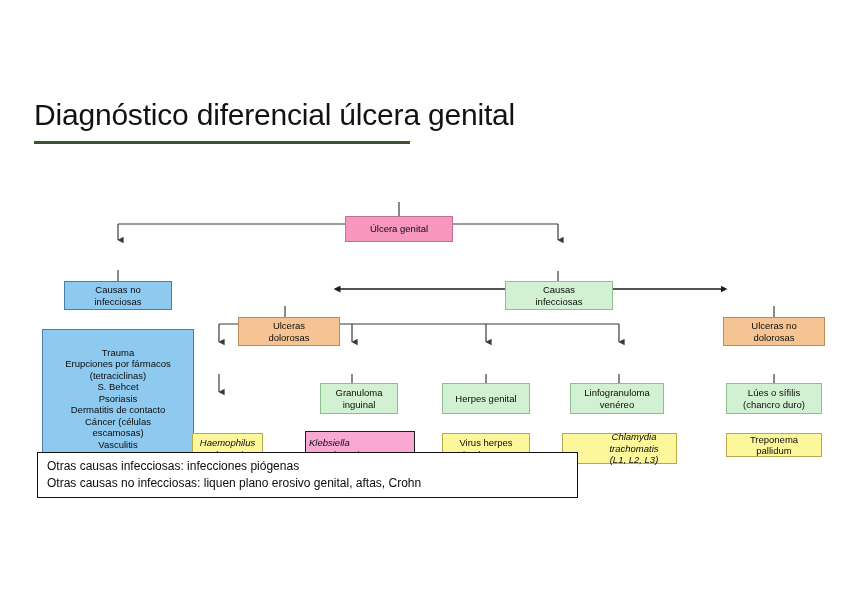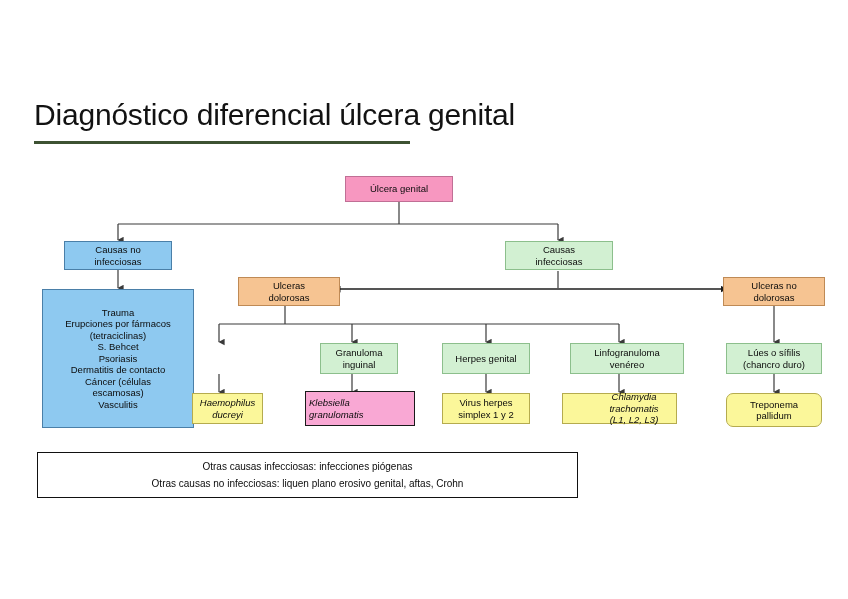--- a/index.html
+++ b/index.html
@@ -58,20 +58,21 @@
     position: absolute;
     box-sizing: border-box;
     display: flex;
     align-items: center;
     justify-content: center;
     text-align: center;
     font-size: 9.5px;
     line-height: 11.5px;
     color: #0b0b0b;
     padding: 2px 3px;
+    margin-top: 40px;
   }
   .node span { display: block; width: 100%; }
 
   .n-pink   { background: #f797c0; border: 1px solid #c06f95; }
   .n-blue   { background: #8ec9f0; border: 1px solid #4a7fa8; }
   .n-green  { background: #d2f0d2; border: 1px solid #8cbf8c; }
   .n-orange { background: #f6c492; border: 1px solid #bf8a55; }
   .n-yellow { background: #fbf79a; border: 1px solid #b5ab4e; }
   .n-yellow-dark { background: #f9a8d4; border: 1.5px solid #1a1a1a; }
 
@@ -85,25 +86,24 @@
     left: 37px;
     top: 452px;
     width: 541px;
     height: 46px;
     box-sizing: border-box;
     border: 1.5px solid #111111;
     background: #ffffff;
     padding: 5px 9px;
   }
   .note-line {
-    font-size: 10px;
+    font-size: 12px;
     line-height: 17px;
     color: #0b0b0b;
     white-space: nowrap;
-    text-align: center;
   }
 </style>
 </head>
 <body>
 
 <div id="title-block">
   <div id="page-title">Diagnóstico diferencial úlcera genital</div>
   <div id="title-rule"></div>
 </div>
 
@@ -182,40 +182,40 @@
   <div class="node n-orange" style="left:723px; top:277px; width:102px; height:29px;">
     <span>Ulceras no<br>dolorosas</span>
   </div>
 
   <div class="node n-green" style="left:320px; top:343px; width:78px; height:31px;">
     <span>Granuloma<br>inguinal</span>
   </div>
   <div class="node n-green" style="left:442px; top:343px; width:88px; height:31px;">
     <span>Herpes genital</span>
   </div>
-  <div class="node n-green" style="left:570px; top:343px; width:114px; height:31px;">
+  <div class="node n-green" style="left:570px; top:343px; width:94px; height:31px;">
     <span>Linfogranuloma<br>venéreo</span>
   </div>
   <div class="node n-green" style="left:726px; top:343px; width:96px; height:31px;">
     <span>Lúes o sífilis<br>(chancro duro)</span>
   </div>
 
   <div class="node n-yellow italic" style="left:192px; top:393px; width:71px; height:31px;">
     <span>Haemophilus<br>ducreyi</span>
   </div>
   <div class="node n-yellow-dark italic leftal" style="left:305px; top:391px; width:110px; height:35px;">
     <span>Klebsiella<br>granulomatis</span>
   </div>
   <div class="node n-yellow" style="left:442px; top:393px; width:88px; height:31px;">
     <span>Virus herpes<br>simplex 1 y 2</span>
   </div>
   <div class="node n-yellow italic" style="left:562px; top:393px; width:115px; height:31px;padding-left:32px;">
     <span>Chlamydia trachomatis<br>(L1, L2, L3)</span>
   </div>
-  <div class="node n-yellow" style="left:726px; top:393px; width:96px; height:34px;border-radius:7px;">
+  <div class="node n-yellow" style="left:726px; top:393px; width:96px; height:24px;">
     <span>Treponema<br>pallidum</span>
   </div>
 </div>
 
 <div id="note-box">
   <div class="note-line">Otras causas infecciosas:  infecciones   piógenas</div>
   <div class="note-line">Otras causas no infecciosas: liquen plano erosivo genital, aftas, Crohn</div>
 </div>
 
 </body></html>

